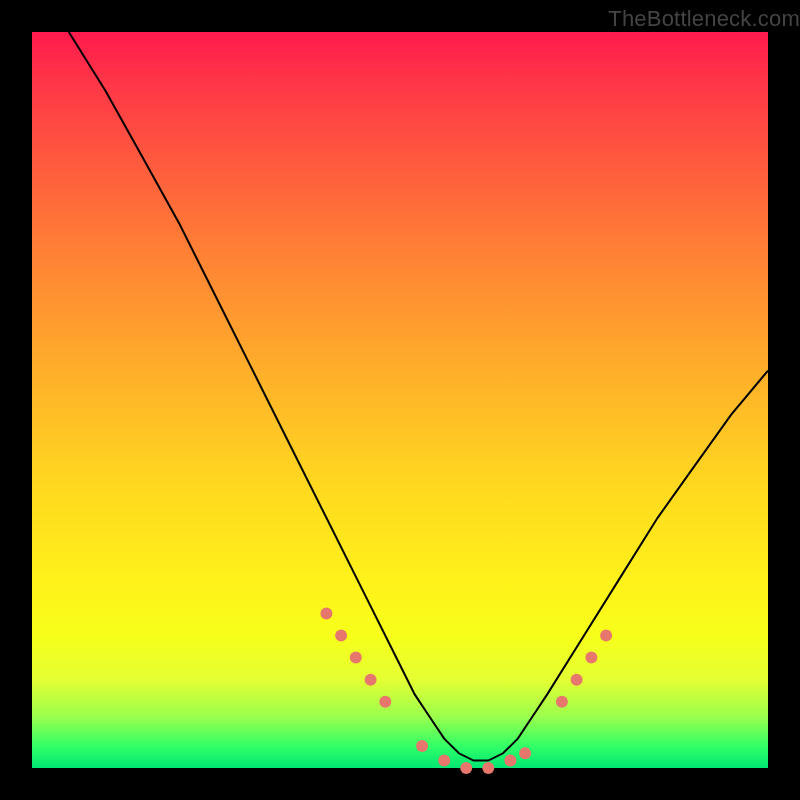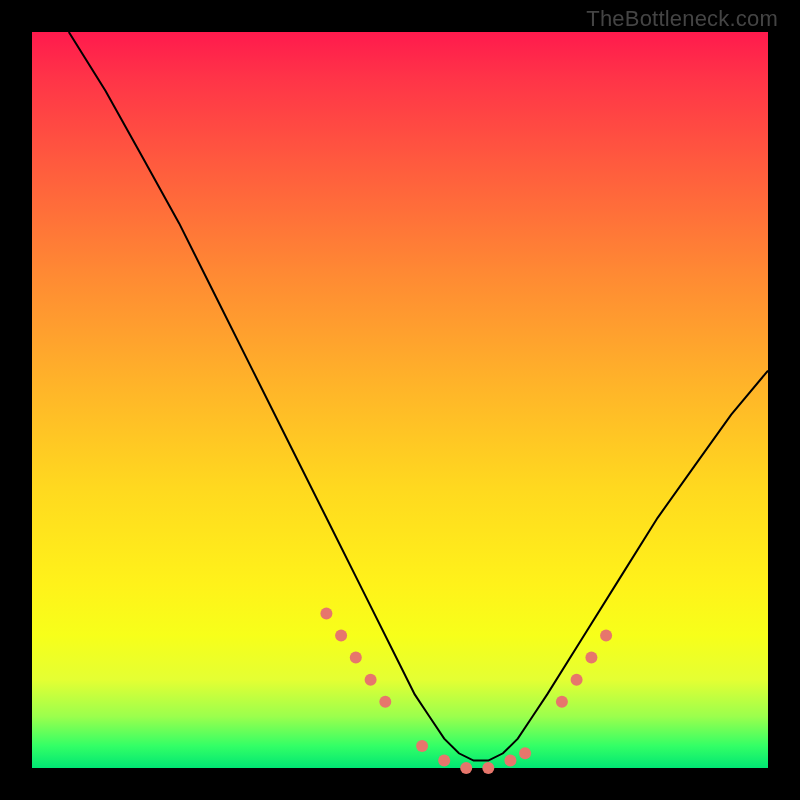--- a/index.html
+++ b/index.html
@@ -28,21 +28,21 @@
       #f7ff1a 82%,
       #e4ff33 88%,
       #9bff4d 93%,
       #33ff66 97%,
       #00e673 100%
     );
   }
   .watermark {
     position: absolute;
     top: 6px;
-    right: 22px;
+    right: 0;
     color: #444444;
     font-size: 22px;
     font-weight: 500;
     letter-spacing: 0.2px;
     user-select: none;
   }
   svg.curve {
     position: absolute;
     left: 0; top: 0;
     width: 736px;

